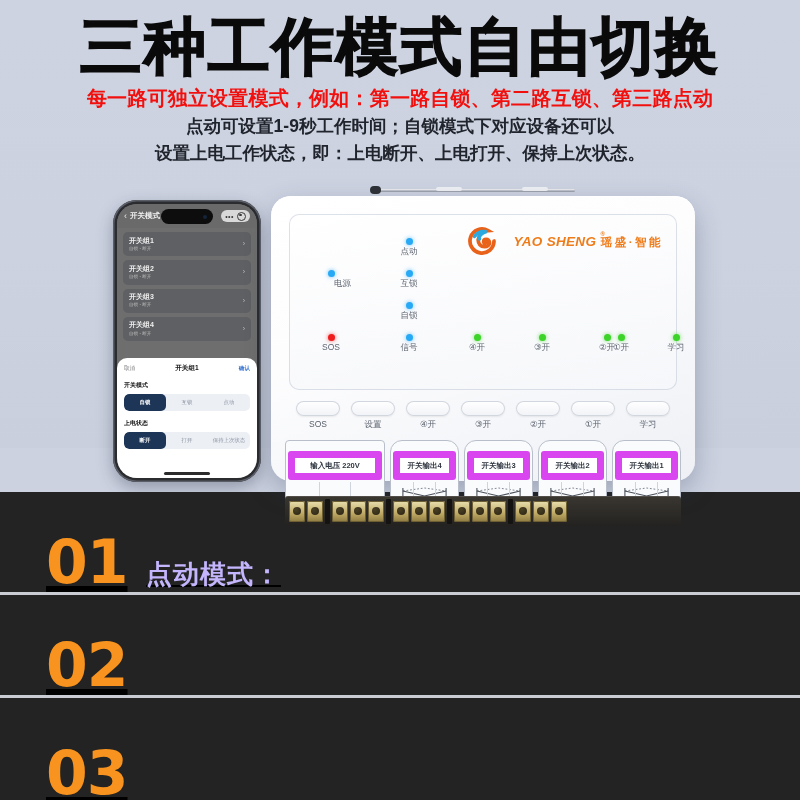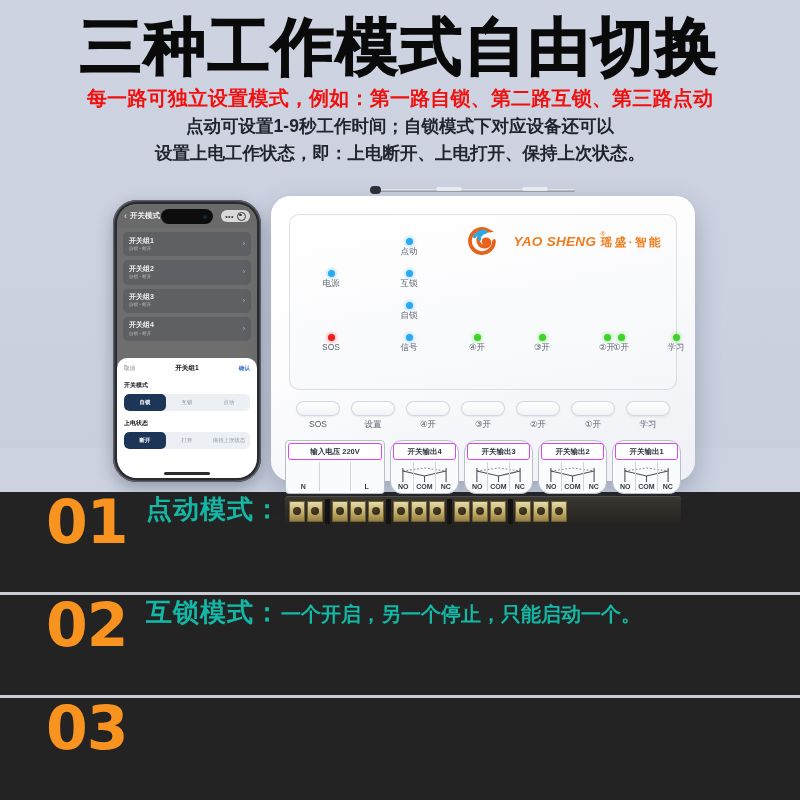--- a/index.html
+++ b/index.html
@@ -118,22 +118,22 @@
     background:linear-gradient(180deg,#ffffff,#f2f3f7);
     box-shadow:inset 0 0 0 1px #d2d6de,0 1px 2px rgba(0,0,0,.07);
   }
   .btn-lbl{font-size:8.5px;color:#5a616d;margin-top:4px;line-height:1;white-space:nowrap;}
 
   .term-row{position:absolute;left:14px;right:14px;top:244px;display:flex;gap:5px;}
   .term{border:1px solid #b9bfca;border-radius:4px;background:#fafbfc;padding:2px;}
   .term.power{width:94px;}
   .term.out{flex:1;border-radius:12px;}
   .term-hd{
-    border:1px solid #d946ef;border-radius:3px;text-align:center;
-    font-size:7.5px;color:#2f3640;padding:2.5px 0;background:#fff;font-weight:700;white-space:nowrap;
+    border:7px solid #d946ef;border-radius:3px;text-align:center;
+    font-size:7.5px;color:#2f3640;padding:2.5px 0;background:#fff;font-weight:700;white-space:nowrap;margin-top:8px;
   }
   .term-bd{position:relative;height:29px;margin-top:2px;display:flex;}
   .term-bd .c{flex:1;position:relative;}
   .term-bd .c+.c{border-left:1px solid #cfd4dd;}
   .term-bd .pin{font-size:7px;color:#333a44;position:absolute;bottom:1px;left:50%;transform:translateX(-50%);font-weight:700;}
   .term-bd svg{position:absolute;inset:0;width:100%;height:100%;}
 
   .block{
     position:absolute;left:14px;right:14px;top:300px;height:30px;
     background:linear-gradient(180deg,#3a3731,#242220);
@@ -147,31 +147,31 @@
   }
   .screw:after{
     content:"";position:absolute;left:50%;top:50%;transform:translate(-50%,-50%);
     width:8px;height:8px;border-radius:50%;
     background:radial-gradient(circle at 35% 30%,#4a4024,#2a2414);
   }
   .divb{width:5px;height:25px;background:#141312;border-radius:1px;margin-right:2px;}
 
   
   .modes{position:absolute;left:0;top:492px;width:800px;height:308px;background:#232323;}
-  .mode{position:relative;display:flex;align-items:flex-start;padding:0 22px 0 46px;box-sizing:border-box;}
+  .mode{position:relative;display:flex;align-items:flex-end;padding:0 22px 0 46px;box-sizing:border-box;text-decoration:underline;}
   .m1{height:100px;}
   .m2{height:100px;}
   .m3{height:105px;}
   .sep{height:3px;background:#c9ccd2;}
   .num{
     font-size:60px;font-weight:900;color:#F7931E;line-height:1;
     font-family:"DejaVu Sans",sans-serif;letter-spacing:-1px;
     min-width:96px;
   }
-  .mtxt{color:#14b8a6;display:flex;align-items:baseline;flex-wrap:wrap;margin-left:4px;}
+  .mtxt{color:#c4b5fd;display:flex;align-items:baseline;flex-wrap:wrap;margin-left:4px;flex-direction:column;}
   .mhead{font-size:26px;font-weight:900;letter-spacing:1px;white-space:nowrap;}
   .mbody{font-size:20px;font-weight:700;line-height:1.3;}
   .m3 .mtxt{align-items:flex-start;}
   .m3 .mbody{max-width:470px;}
 </style>
 </head>
 <body>
 
 <div class="page">
 
@@ -262,21 +262,21 @@
               <path d="M10 14c3.5-5 10-7.5 16-6.4-4.6 1.2-8 3.8-9.8 7.4" fill="none" stroke="#2aa9e0" stroke-width="4.5" stroke-linecap="round"></path>
               <circle cx="16.5" cy="17" r="2.6" fill="#2aa9e0"></circle>
             </svg>
           </span>
           <span class="logo-txt">
             <span class="en"><span>YAO SHENG</span><sup>®</sup></span>
             <span class="cn">瑶盛·智能</span>
           </span>
         </div>
 
-        <div class="led" style="left:22px;top:56px;">
+        <div class="led" style="left:22px;top:56px;text-align:right;">
           <div class="dot dot-blue"></div>
           <div class="lb">电源</div>
         </div>
         <div class="led" style="left:100px;top:24px;">
           <div class="dot dot-blue"></div>
           <div class="lb">点动</div>
         </div>
         <div class="led" style="left:100px;top:56px;">
           <div class="dot dot-blue"></div>
           <div class="lb">互锁</div>
@@ -480,24 +480,20 @@
     <div class="mode m1">
       <div class="num">01</div>
       <div class="mtxt">
         <span class="mhead">点动模式：</span>
       </div>
     </div>
     <div class="sep"></div>
 
     <div class="mode m2">
       <div class="num">02</div>
-      <div class="mtxt">
-        <span class="mhead">互锁模式：</span>
-        <span class="mbody">一个开启，另一个停止，只能启动一个。</span>
-      </div>
     </div>
     <div class="sep"></div>
 
     <div class="mode m3">
       <div class="num">03</div>
       <div class="mtxt">
       </div>
     </div>
   </div>
 

